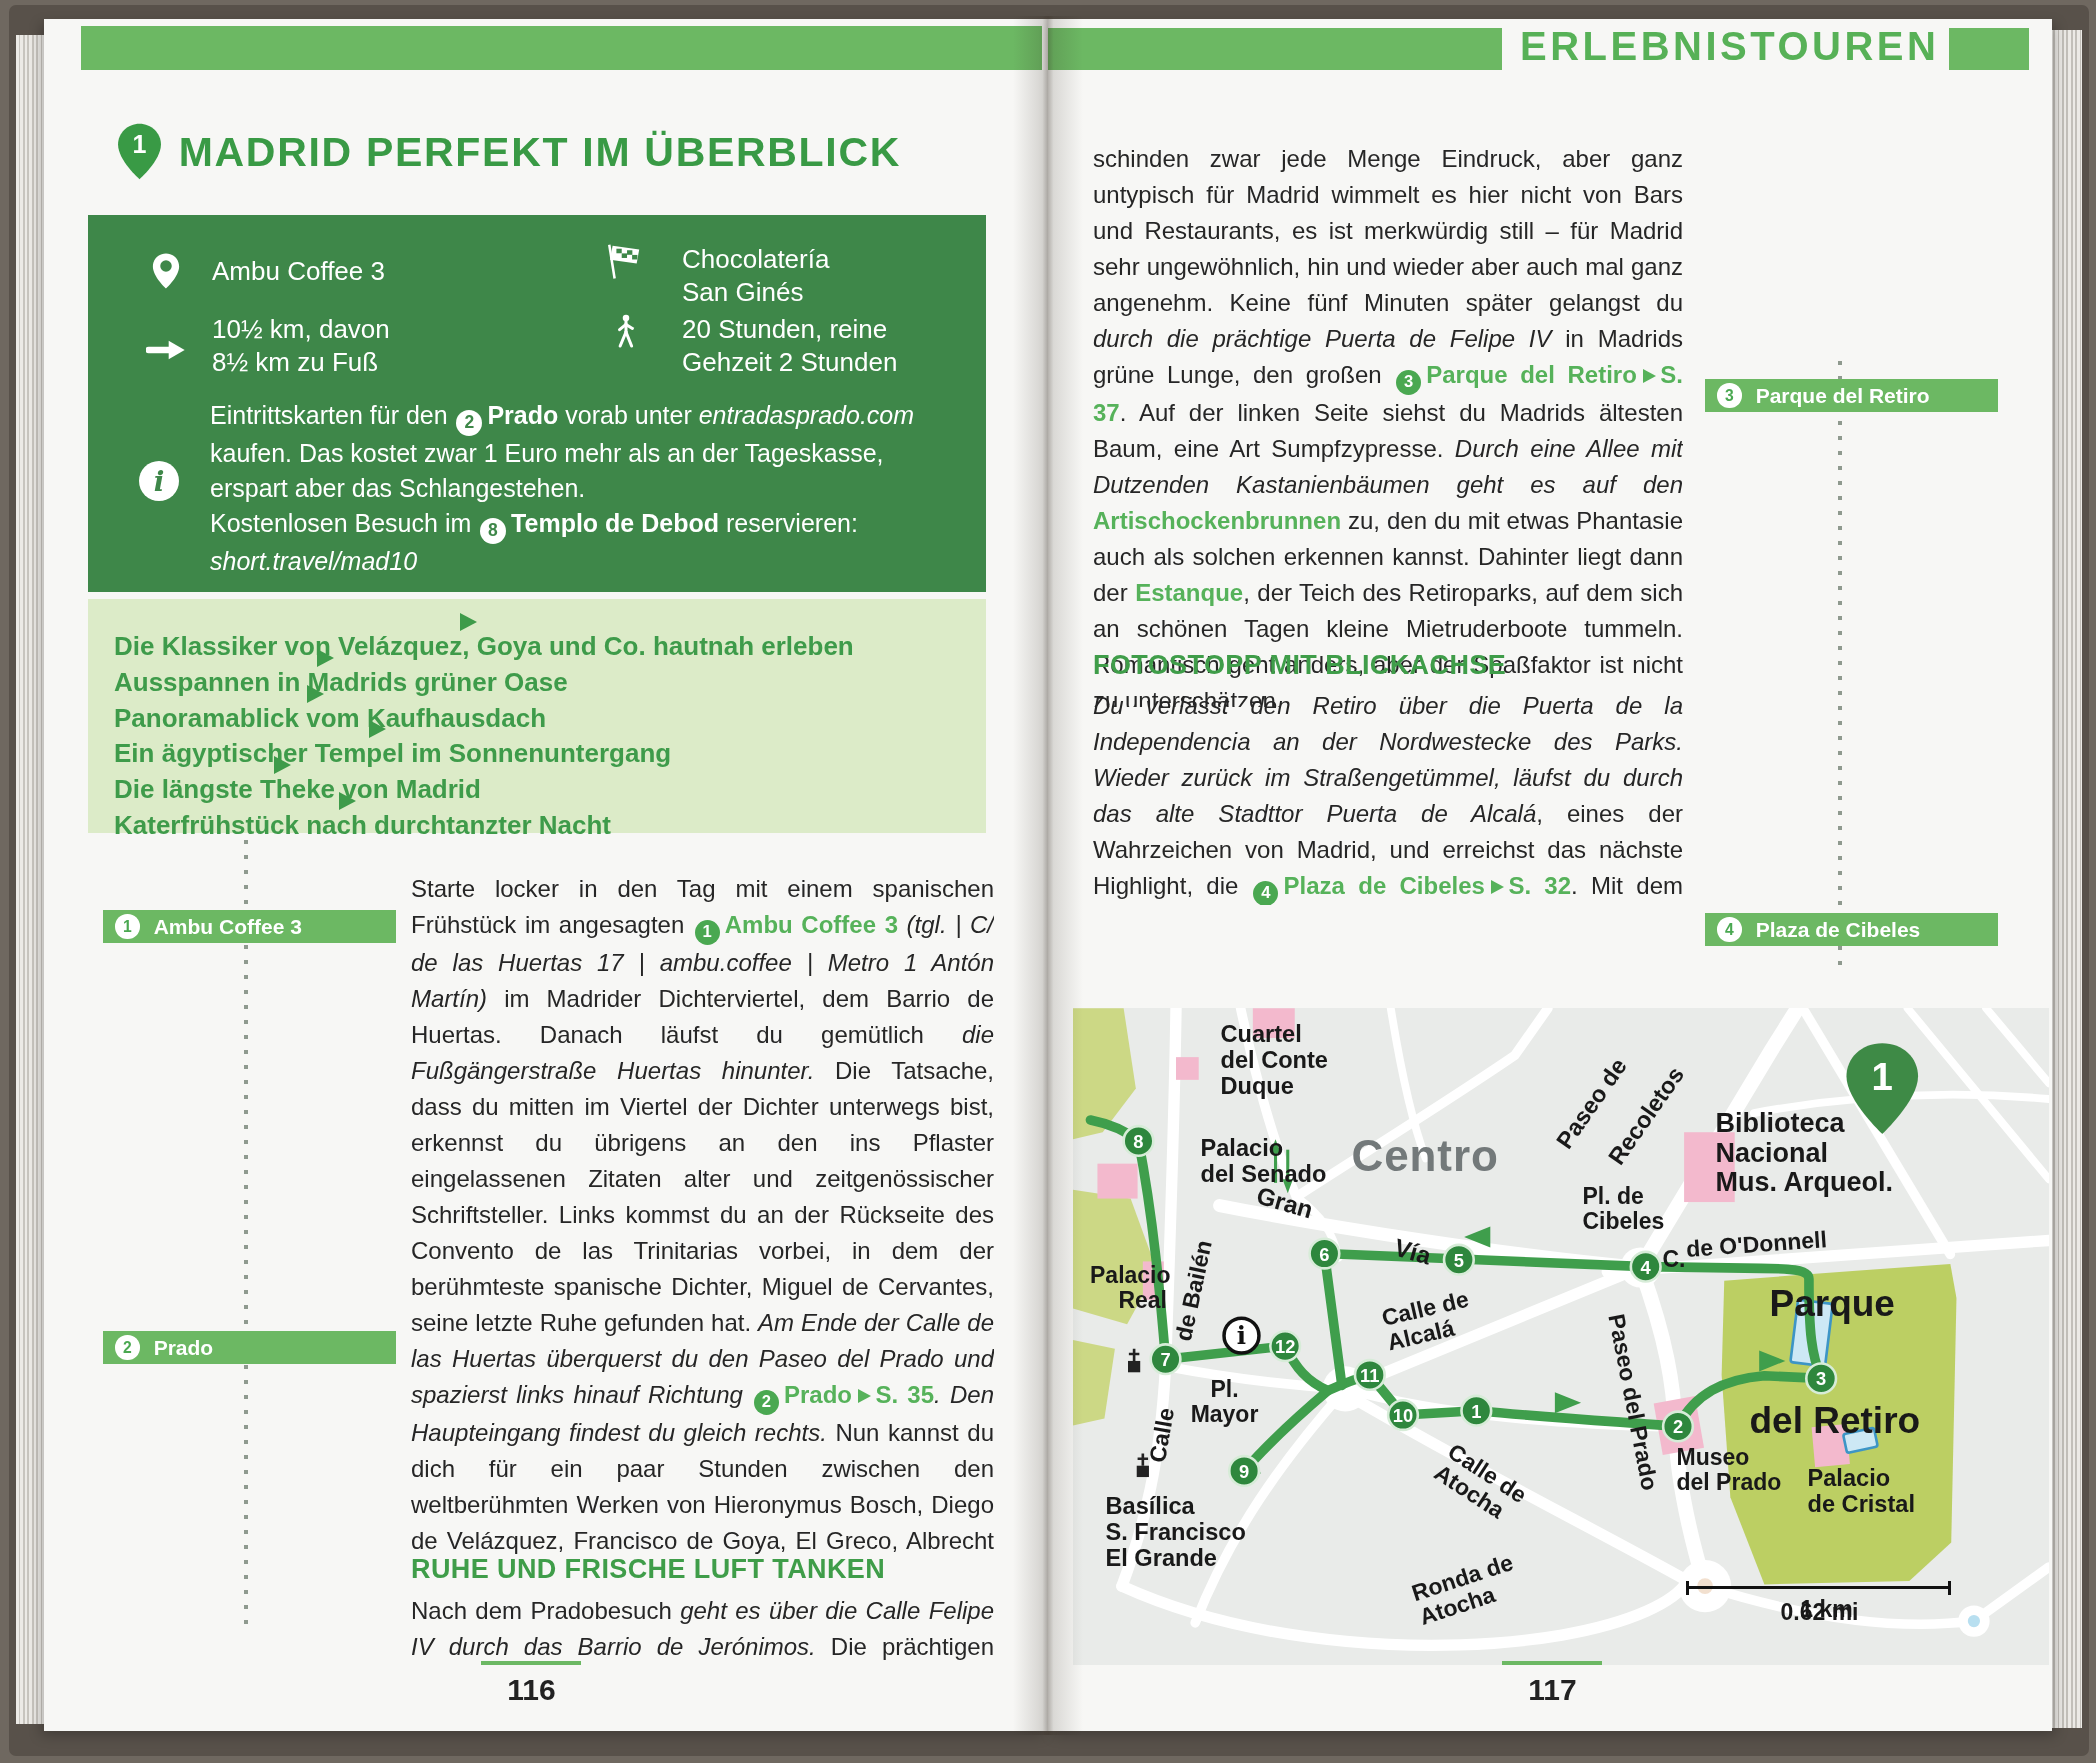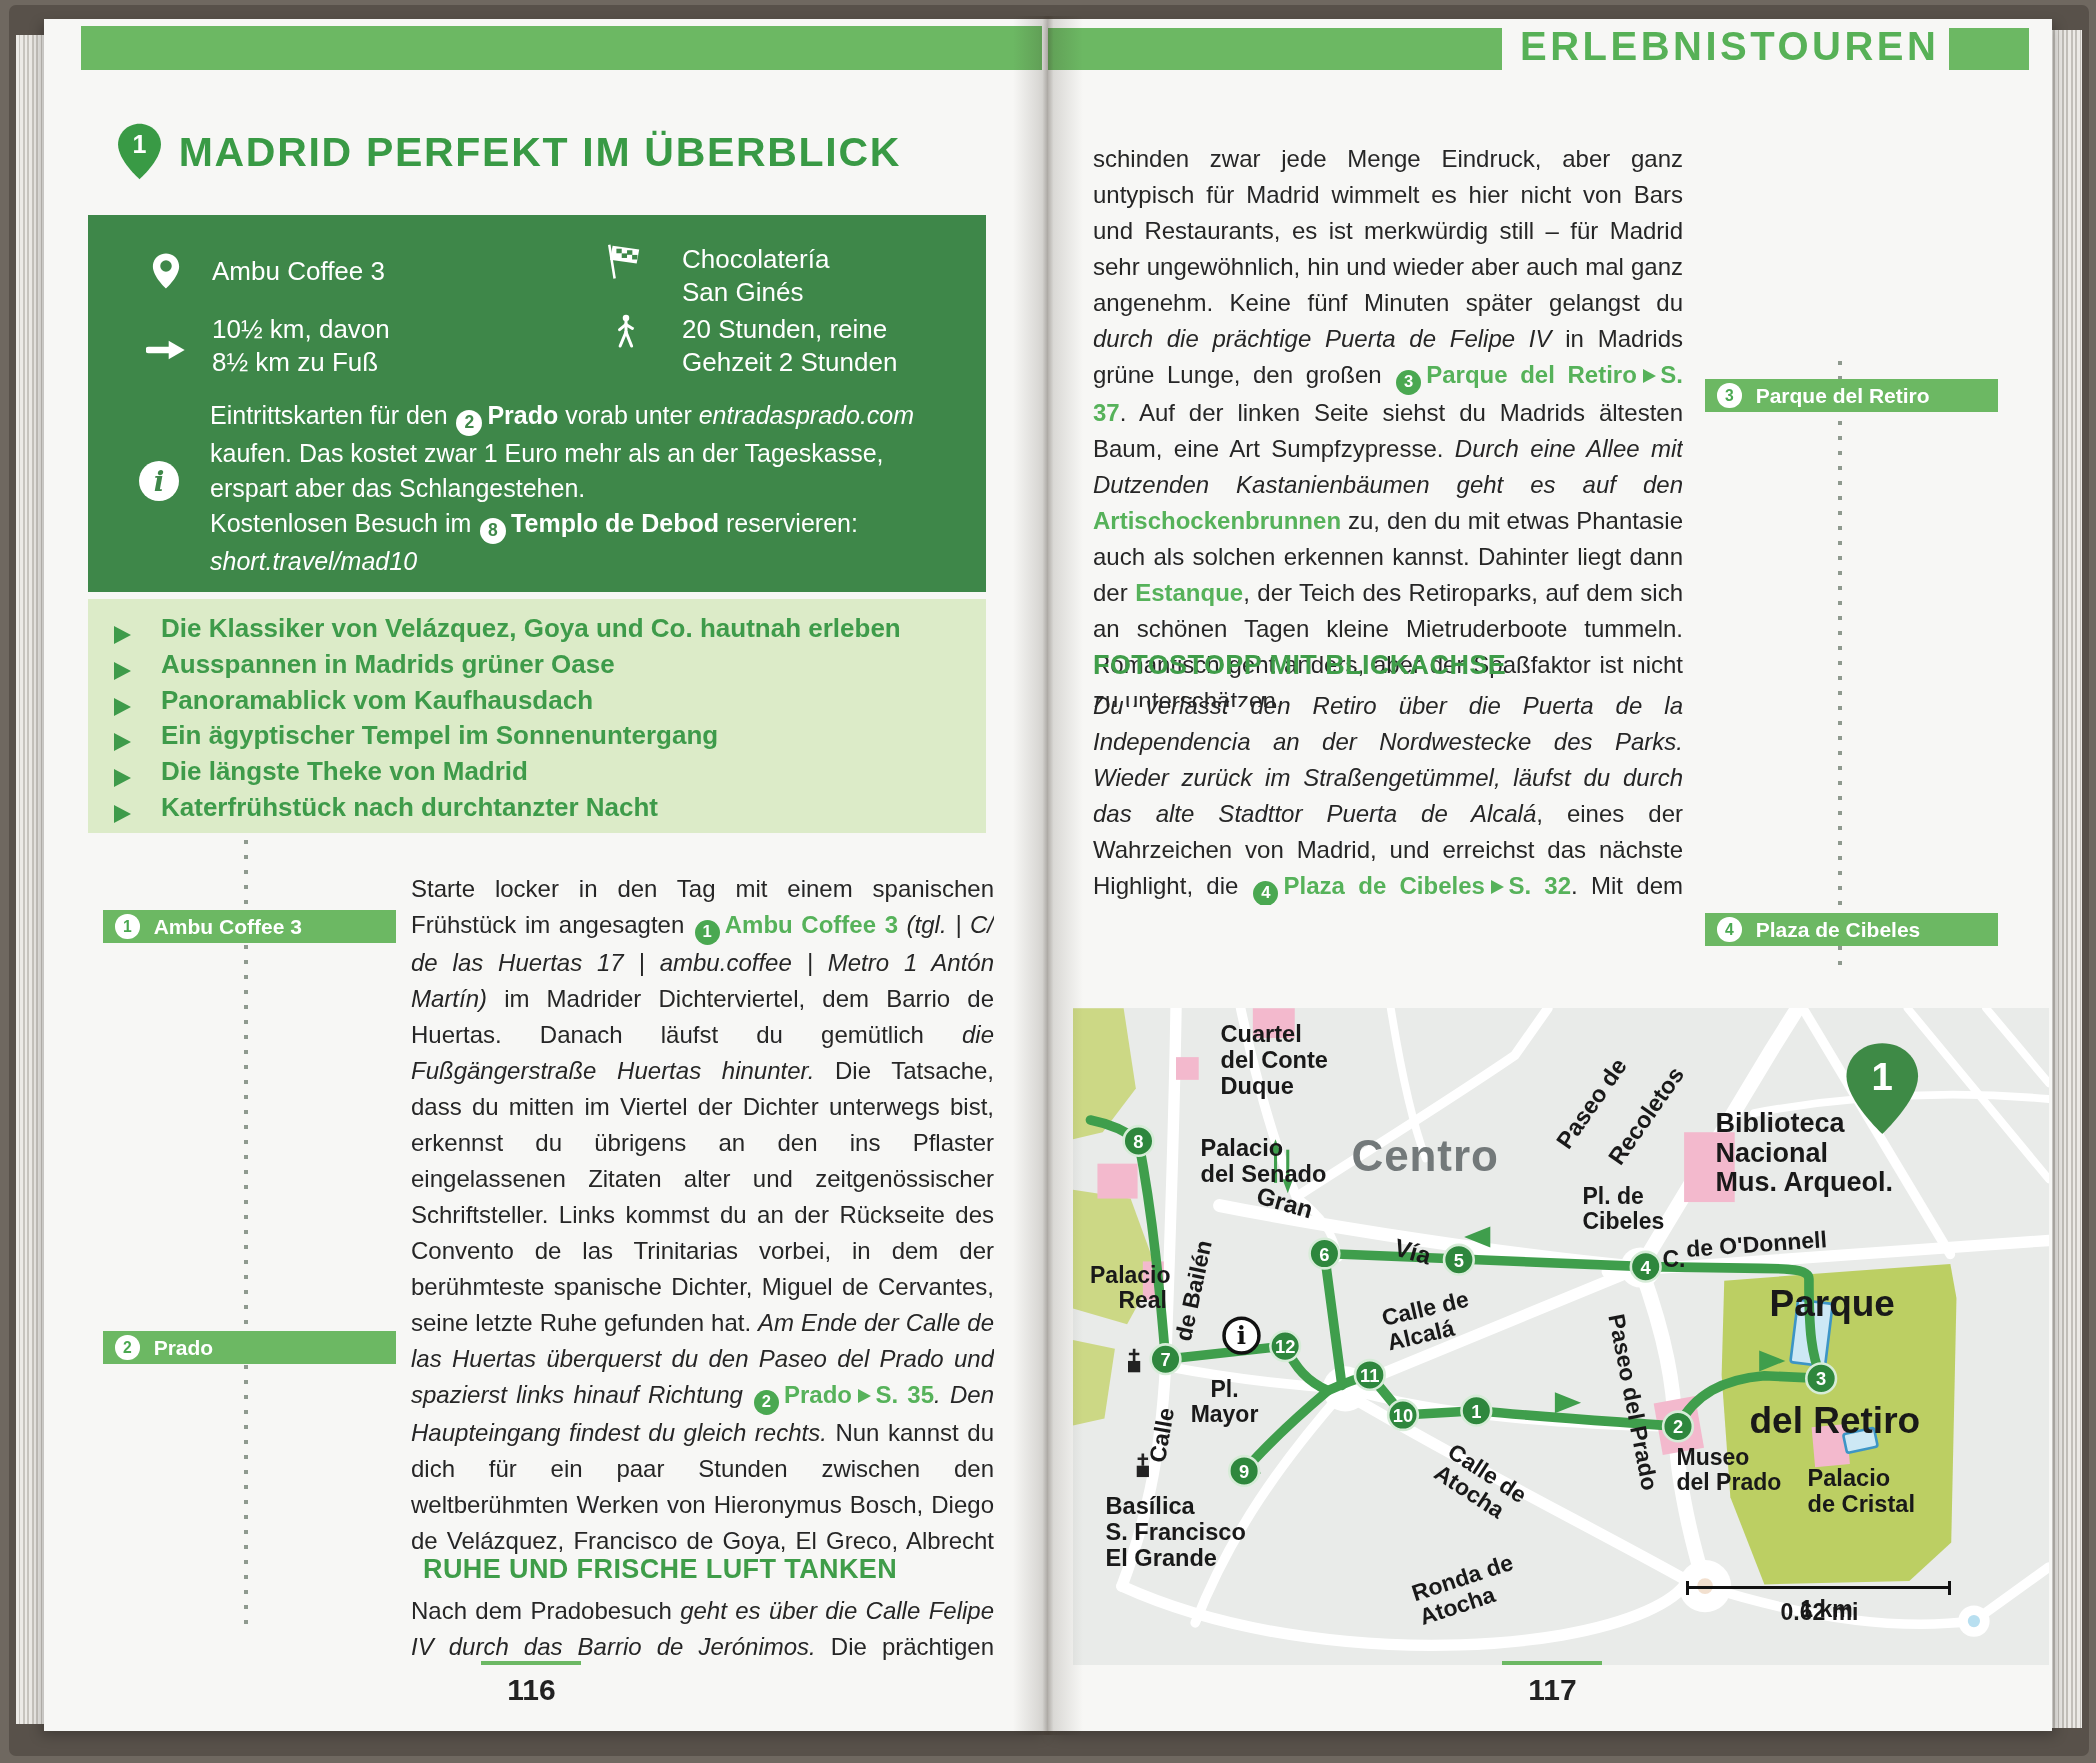--- a/index.html
+++ b/index.html
@@ -18,21 +18,21 @@
   .title-text{margin-left:15.7px;font-size:41px;font-weight:bold;color:#399a45;letter-spacing:1.7px;padding-top:7px;}
   .quickbox{position:absolute;left:44px;top:196px;width:898px;height:377px;background:#3e8749;color:#fff;}
   .q-icon{position:absolute;}
   .q-label{position:absolute;font-size:26px;line-height:33px;white-space:pre-line;font-weight:500;}
   .info-icon{position:absolute;left:51px;top:246px;width:40px;height:40px;border-radius:50%;background:#fff;color:#3e8749;font-family:"DejaVu Serif",serif;font-weight:bold;font-style:italic;font-size:28px;display:flex;align-items:center;justify-content:center;}
   .info-text{position:absolute;left:122px;top:183px;width:742px;font-size:25px;line-height:35px;}
   .info-text em{font-style:italic;}
   .b{font-weight:bold;}
   .wbadge{display:inline-flex;width:26px;height:26px;border-radius:50%;background:#fff;color:#3e8749;font-weight:bold;font-size:17.5px;align-items:center;justify-content:center;vertical-align:-4.4px;margin:0 5.2px 0 1.7px;}
   .checkbox{position:absolute;left:44px;top:580px;width:898px;height:234px;background:#dcebc8;}
-  .chk-item{position:absolute;left:26px;display:flex;align-items:flex-end;color:#3e9b4a;font-weight:bold;font-size:26px;}
+  .chk-item{position:absolute;left:26px;display:flex;align-items:center;color:#3e9b4a;font-weight:bold;font-size:26px;flex-direction:column;}
   .chk-tri{width:0;height:0;border-left:17.5px solid #3e9b4a;border-top:9.6px solid transparent;border-bottom:9.6px solid transparent;margin-right:30px;}
   .dotline{position:absolute;width:4.4px;background:repeating-linear-gradient(#8f9a8f 0 4.4px,transparent 4.4px 15px);}
   .mlabel-bar{position:absolute;width:293px;height:33px;background:#6cb863;color:#fff;display:flex;align-items:center;padding-left:12.2px;box-sizing:border-box;font-size:21px;font-weight:bold;}
   .mlabel-bar .cbadge{display:inline-flex;width:24.5px;height:24.5px;border-radius:50%;background:#fff;color:#4aa851;font-size:15.7px;font-weight:bold;align-items:center;justify-content:center;margin-right:14px;flex:none;}
   .bodytext{position:absolute;font-size:24px;line-height:36px;color:#262626;text-align:justify;overflow:hidden;}
   .it{font-style:italic;}
   .glink{color:#56b25a;font-weight:bold;}
   .nbadge{display:inline-flex;width:25px;height:25px;border-radius:50%;background:#4aa851;color:#fff;font-weight:bold;font-size:16.6px;align-items:center;justify-content:center;vertical-align:-4.4px;margin:0 5.2px 0 1.7px;}
   .itri{display:inline-block;width:0;height:0;border-left:13px solid #56b25a;border-top:7.9px solid transparent;border-bottom:7.9px solid transparent;margin:0 4.4px 0 6.1px;}
   .sect-head{position:absolute;font-size:27px;font-weight:bold;color:#3f9d49;letter-spacing:0.4px;}
@@ -151,21 +151,21 @@
     </div>
     <div class="mlabel-bar" style="left:59px;top:1312px;">
       <span class="cbadge">2</span>
       <span>Prado</span>
     </div>
 
     <div class="bodytext" style="left:367px;top:852px;width:583px;height:683px;">
       <span>Starte locker in den Tag mit einem spanischen Frühstück im angesagten </span><span class="nbadge">1</span><span class="glink">Ambu Coffee 3</span><span class="it"> (tgl. | C/ de las Huertas 17 | ambu.coffee | Metro 1 Antón Martín)</span><span> im Madrider Dichterviertel, dem Barrio de Huertas. Danach läufst du gemütlich </span><span class="it">die Fußgängerstraße Huertas hinunter.</span><span> Die Tatsache, dass du mitten im Viertel der Dichter unterwegs bist, erkennst du übrigens an den ins Pflaster eingelassenen Zitaten alter und zeitgenössischer Schriftsteller. Links kommst du an der Rückseite des Convento de las Trinitarias vorbei, in dem der berühmteste spanische Dichter, Miguel de Cervantes, seine letzte Ruhe gefunden hat. </span><span class="it">Am Ende der Calle de las Huertas überquerst du den Paseo del Prado und spazierst links hinauf Richtung </span><span class="nbadge">2</span><span class="glink">Prado</span><span class="itri"></span><span class="glink">S. 35</span><span class="it">. Den Haupteingang findest du gleich rechts.</span><span> Nun kannst du dich für ein paar Stunden zwischen den weltberühmten Werken von Hieronymus Bosch, Diego de Velázquez, Francisco de Goya, El Greco, Albrecht Dürer und vielen vielen mehr verlieren.</span>
     </div>
 
-    <div class="sect-head" style="left:379px;top:1535px;">RUHE UND FRISCHE LUFT TANKEN</div>
+    <div class="sect-head" style="left:367px;top:1535px;">RUHE UND FRISCHE LUFT TANKEN</div>
     <div class="bodytext" style="left:367px;top:1574px;width:583px;height:80px;">
       <span>Nach dem Pradobesuch </span><span class="it">geht es über die Calle Felipe IV durch das Barrio de Jerónimos.</span><span> Die prächtigen Häuser</span>
     </div>
 
     <div class="pg-rule" style="left:437px;top:1642px;"></div>
     <div class="pg-num" style="left:411px;top:1654px;">116</div>
   </div>
 
   <div class="page page-right">
     <div class="greenbar" style="left:0;top:8.7px;width:454px;height:42px;"></div>

